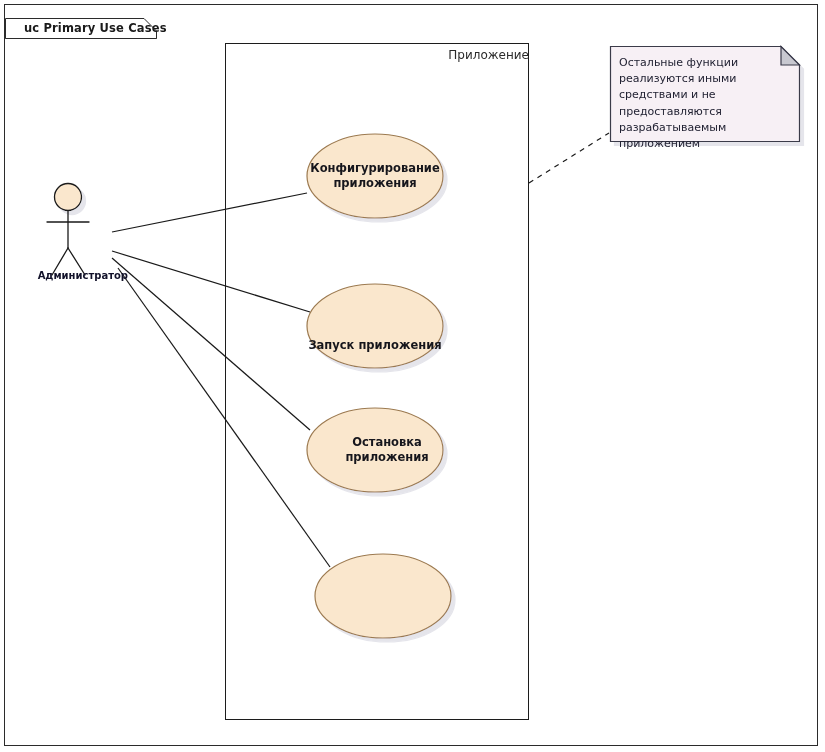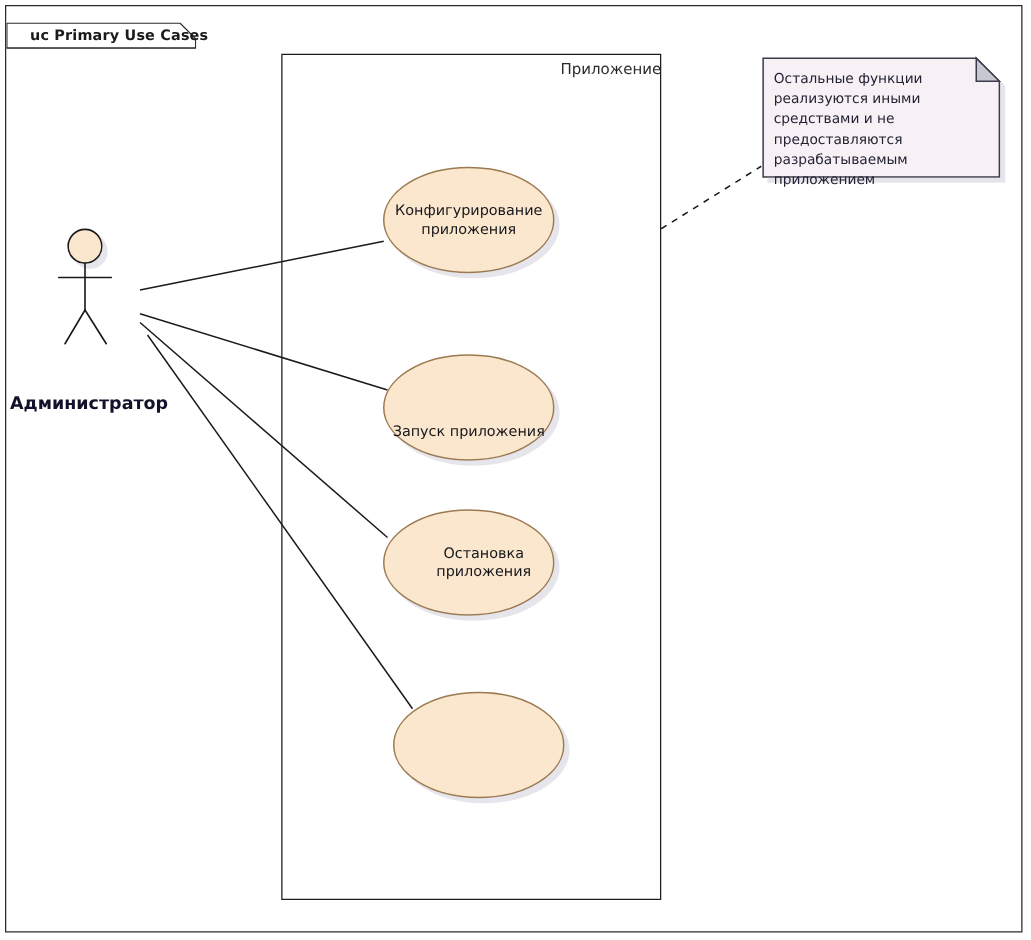--- a/index.html
+++ b/index.html
@@ -88,37 +88,36 @@
     width: 825px;
     height: 752px;
     pointer-events: none;
   }
   svg.overlay * { pointer-events: auto; }
   
   .uc-label {
     position: absolute;
     text-align: center;
     font-size: 11.5px;
-    font-weight: normal;
+    font-weight: bold;
     color: #16161c;
     line-height: 15px;
     font-family: "DejaVu Sans", sans-serif;
     pointer-events: none;
     white-space: pre-line;
   }
   
   .actor-label {
     position: absolute;
-    text-align: left;
-    font-size: 14px;
+    text-align: right;
+    font-size: 10px;
     font-weight: bold;
     color: #12122a;
     font-family: "DejaVu Sans", sans-serif;
     white-space: nowrap;
-    margin-top: 45px;
   }
   
   .note-box {
     position: absolute;
     left: 610px;
     top: 46px;
     width: 190px;
     height: 96px;
   }
   .note-text {

